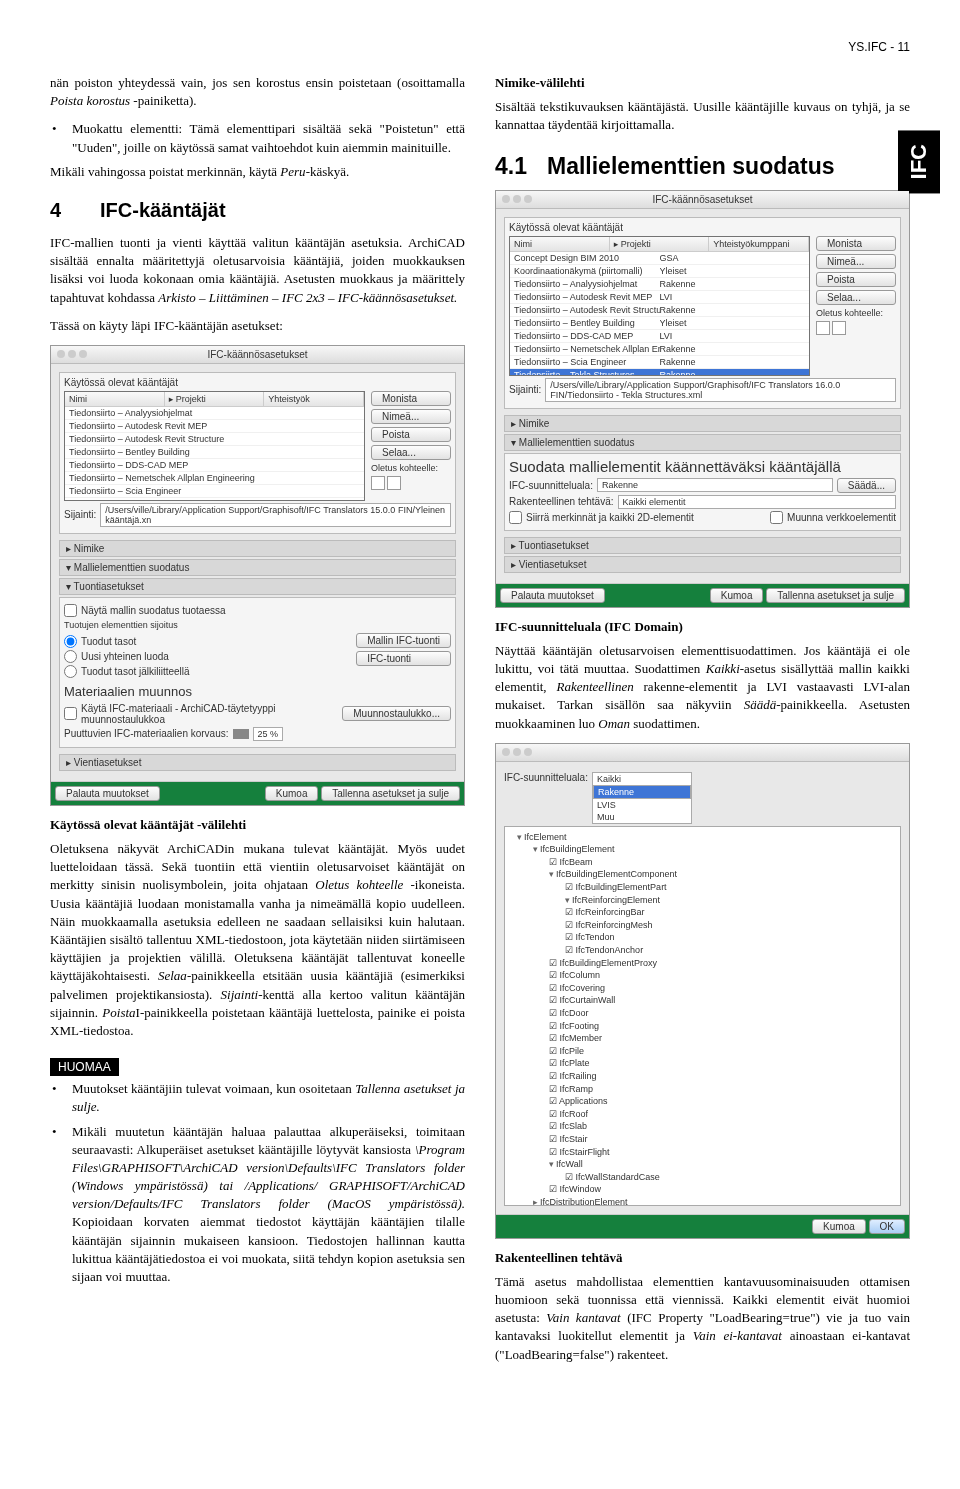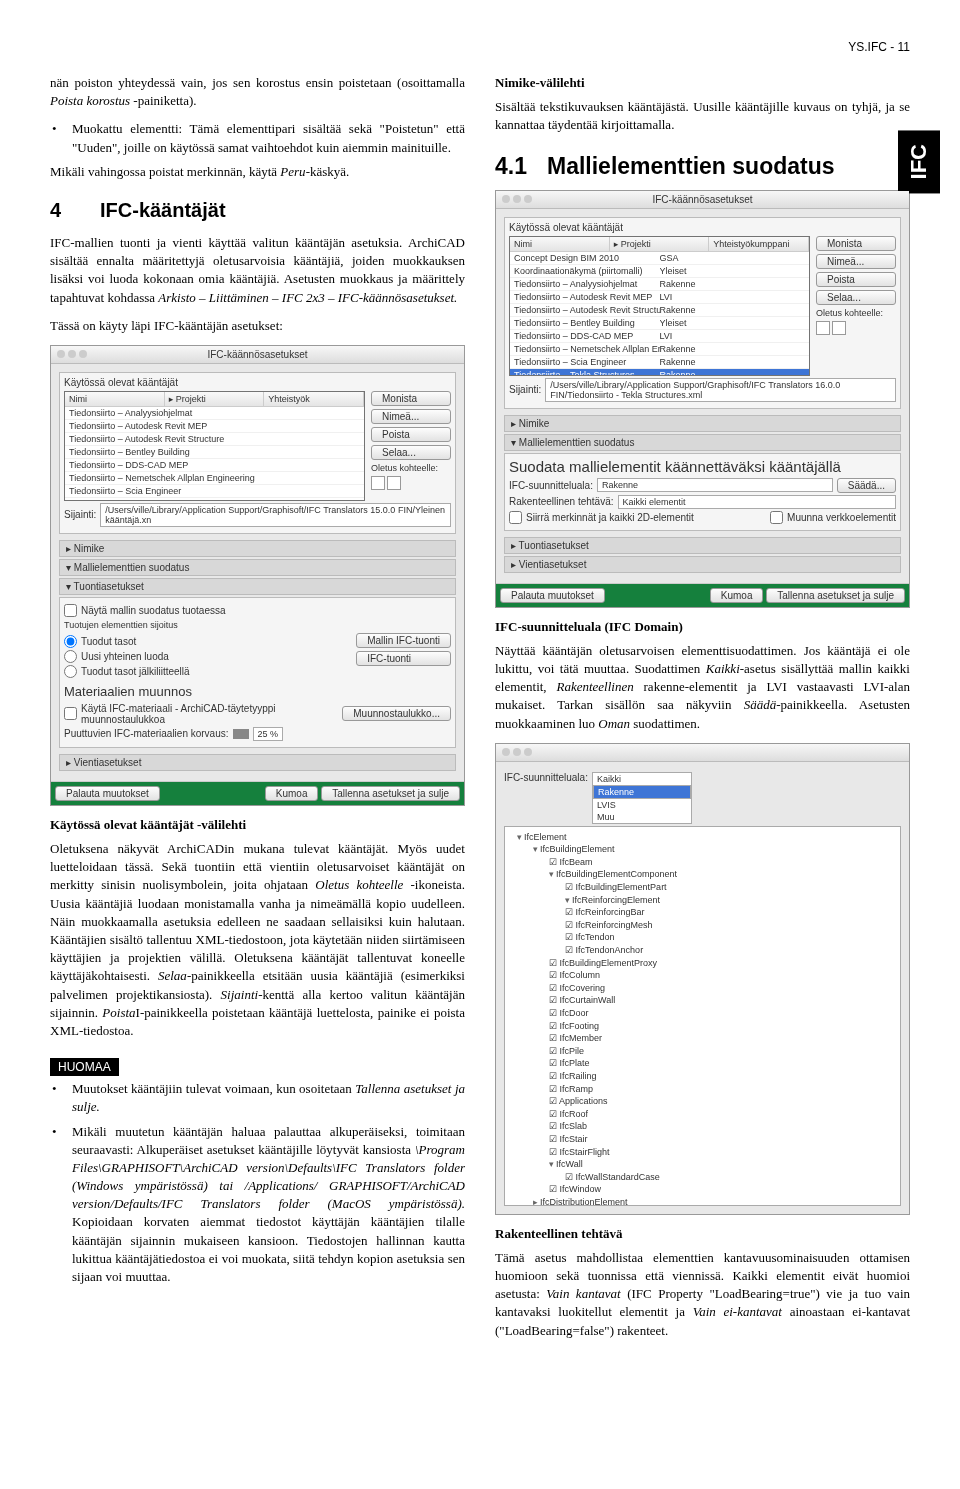--- a/index.html
+++ b/index.html
@@ -375,20 +375,27 @@
             <div class="lvl3 cb">IfcRoof</div>
             <div class="lvl3 cb">IfcSlab</div>
             <div class="lvl3 cb">IfcStair</div>
             <div class="lvl3 cb">IfcStairFlight</div>
             <div class="lvl3 trd cb">IfcWall</div>
             <div class="lvl4 cb">IfcWallStandardCase</div>
             <div class="lvl3 cb">IfcWindow</div>
             <div class="lvl2 tri">IfcDistributionElement</div>
           </div>
       </div>
+      <div class="ss-bottom-bar">
+        <span></span>
+        <div>
+          <span class="ss-btn">Kumoa</span>
+          <span class="ss-btn" style="background:linear-gradient(#dfeeff,#a9cdf5);">OK</span>
+        </div>
+      </div>
     </div>
 
     <p class="bold-para">Rakenteellinen tehtävä</p>
     <p>
       <span>Tämä asetus mahdollistaa elementtien kantavuusominaisuuden ottamisen huomioon sekä tuonnissa että viennissä. Kaikki elementit eivät huomioi asetusta: </span><em>Vain kantavat</em><span> (IFC Property "LoadBearing=true") vie ja tuo vain kantavaksi luokitellut elementit ja </span><em>Vain ei-kantavat</em><span> ainoastaan ei-kantavat ("LoadBearing=false") rakenteet.</span>
     </p>
   </div>
 </div>
 
 </body></html>

